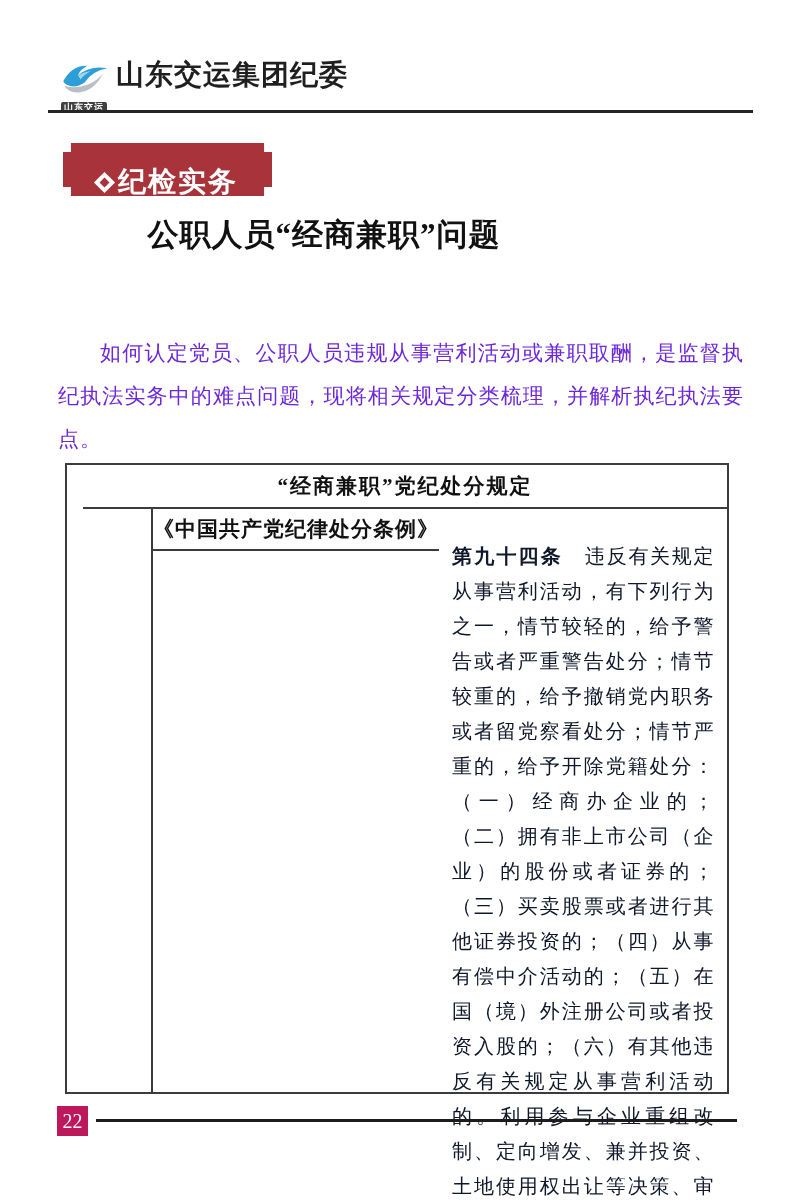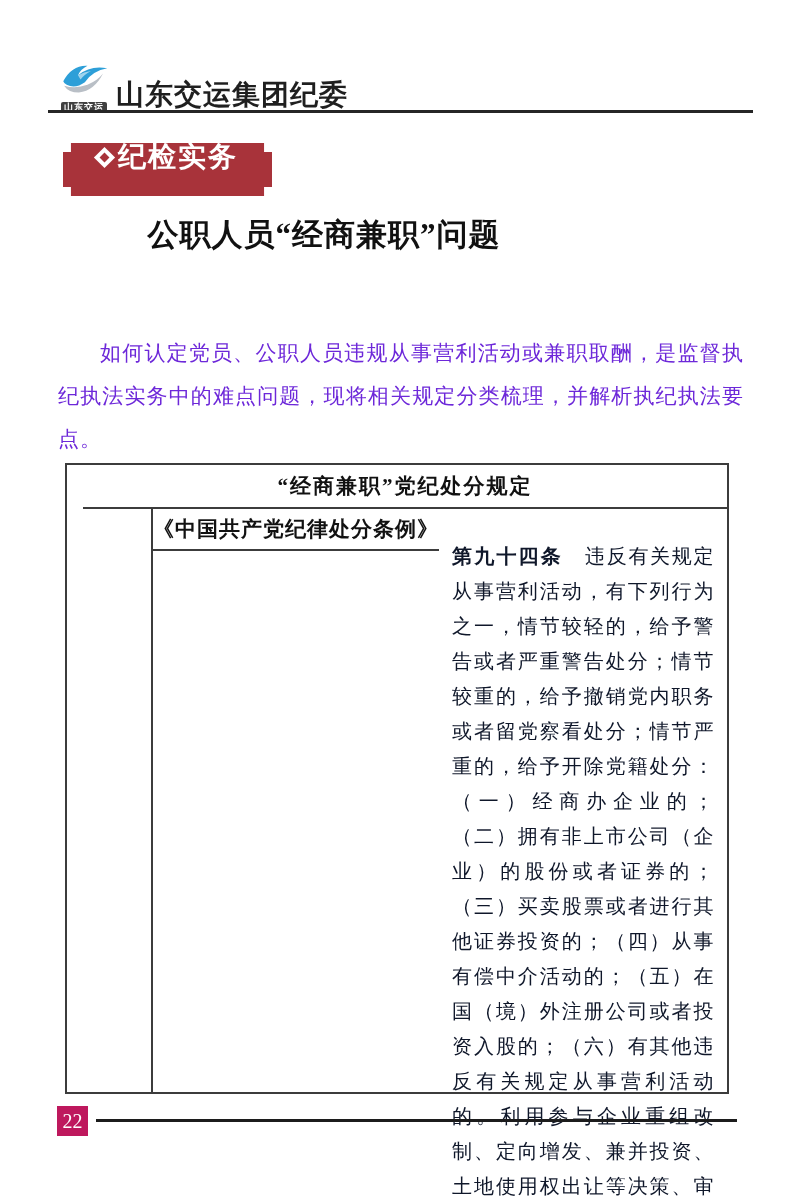--- a/index.html
+++ b/index.html
@@ -17,31 +17,31 @@
   
   .masthead { position: absolute; left: 48px; top: 56px; width: 705px; }
   .logo-block { position: absolute; left: 7px; top: 2px; width: 58px; text-align: center; }
   .logo-svg { width: 52px; height: 38px; display: block; margin: 0 auto; }
   .logo-caption {
     display: inline-block; font-size: 9px; line-height: 11px; color: #ffffff;
     background: #404040; padding: 0 3px; border-radius: 2px; letter-spacing: 1px;
     font-family: Liberation Serif, serif; font-weight: bold;
   }
   .org-title {
-    position: absolute; left: 68px; top: 20px;
+    position: absolute; left: 68px; top: 0;
     font-size: 28px; font-weight: bold; color: #1f1f1f;
     font-family: "Liberation Sans", "DejaVu Sans", sans-serif;
     letter-spacing: 1px; white-space: nowrap;
   }
   .masthead-rule { position: absolute; left: 0; top: 54px; width: 705px; height: 3px; background: #262626; }
 
   
   .badge {
     position: absolute; left: 63px; top: 143px; width: 209px; height: 53px;
-    display: flex; align-items: flex-start; justify-content: center;
+    display: flex; align-items: flex-end; justify-content: center;
     clip-path: polygon(
       3.8% 0%, 96.2% 0%, 96.2% 17%, 100% 17%, 100% 83%, 96.2% 83%,
       96.2% 100%, 3.8% 100%, 3.8% 83%, 0% 83%, 0% 17%, 3.8% 17%);
   }
   .badge-label {
     color: #ffffff; font-size: 28px; font-weight: bold; letter-spacing: 2px;
     line-height: 1; display: flex; align-items: center; gap: 6px;
   }
   .diamond { position: relative; width: 15px; height: 15px; background: #ffffff; transform: rotate(45deg); display: inline-block; }
   .diamond::after { content: ""; position: absolute; left: 4px; top: 4px; width: 7px; height: 7px; }

